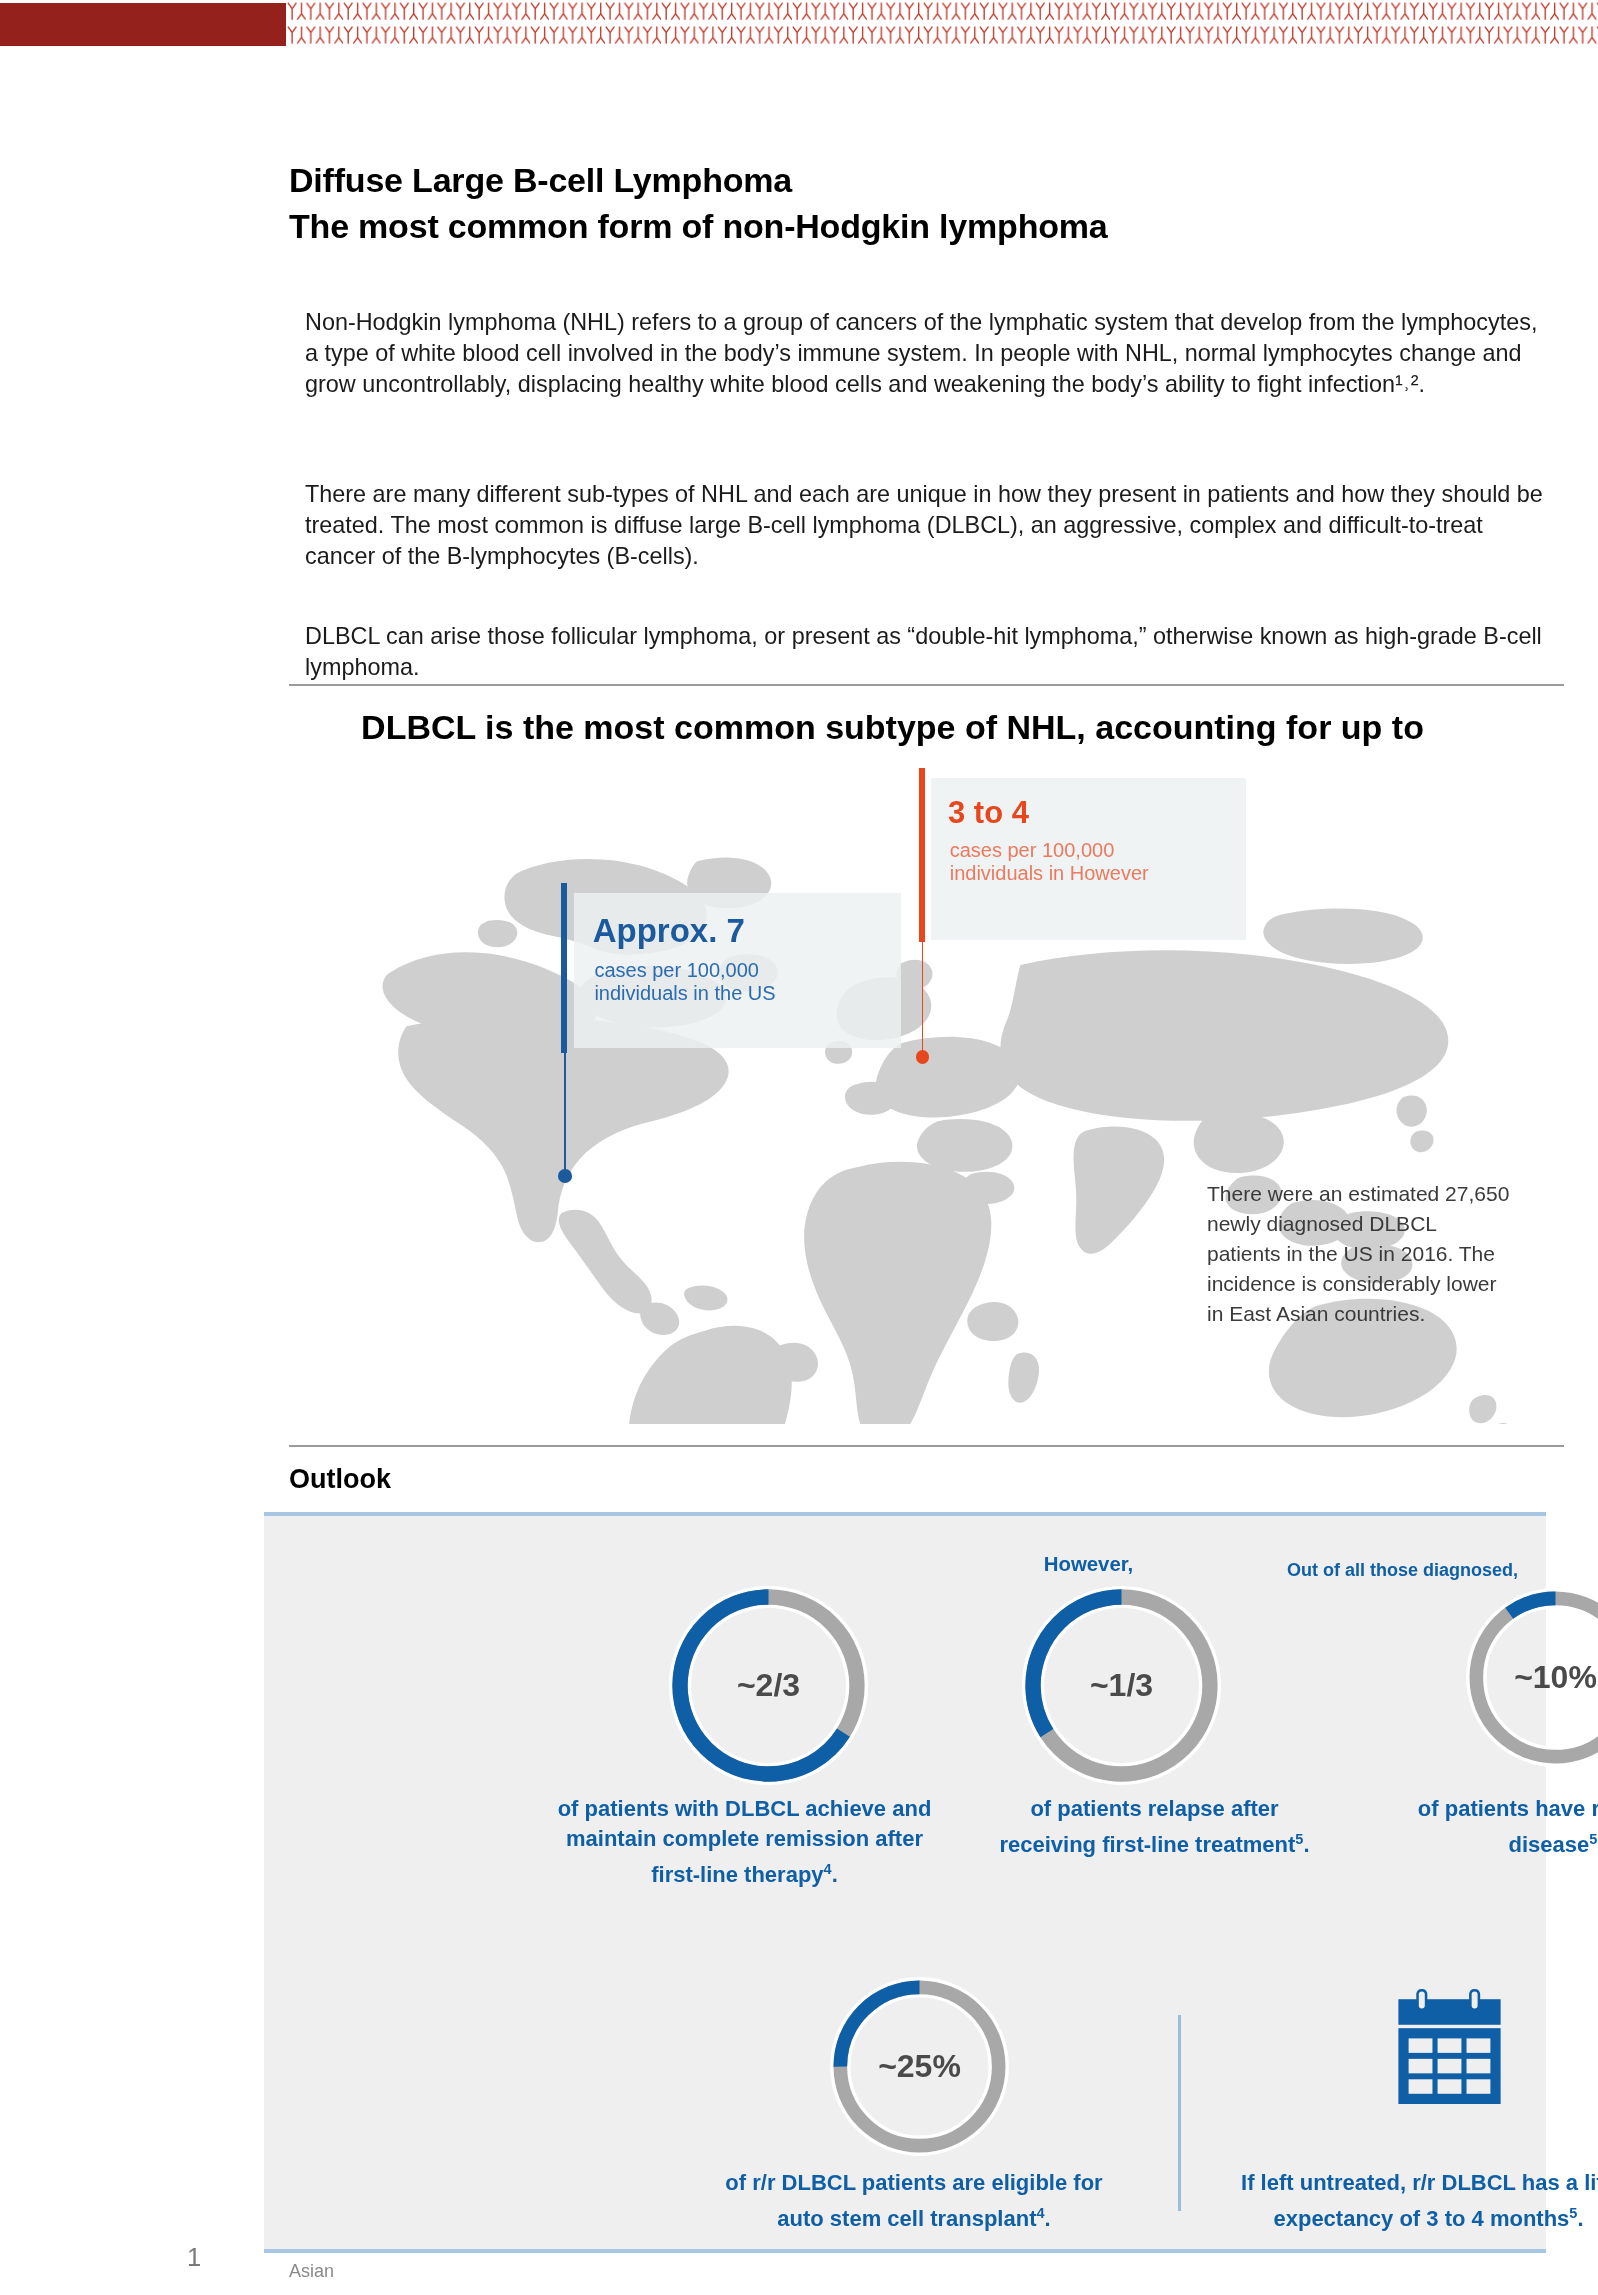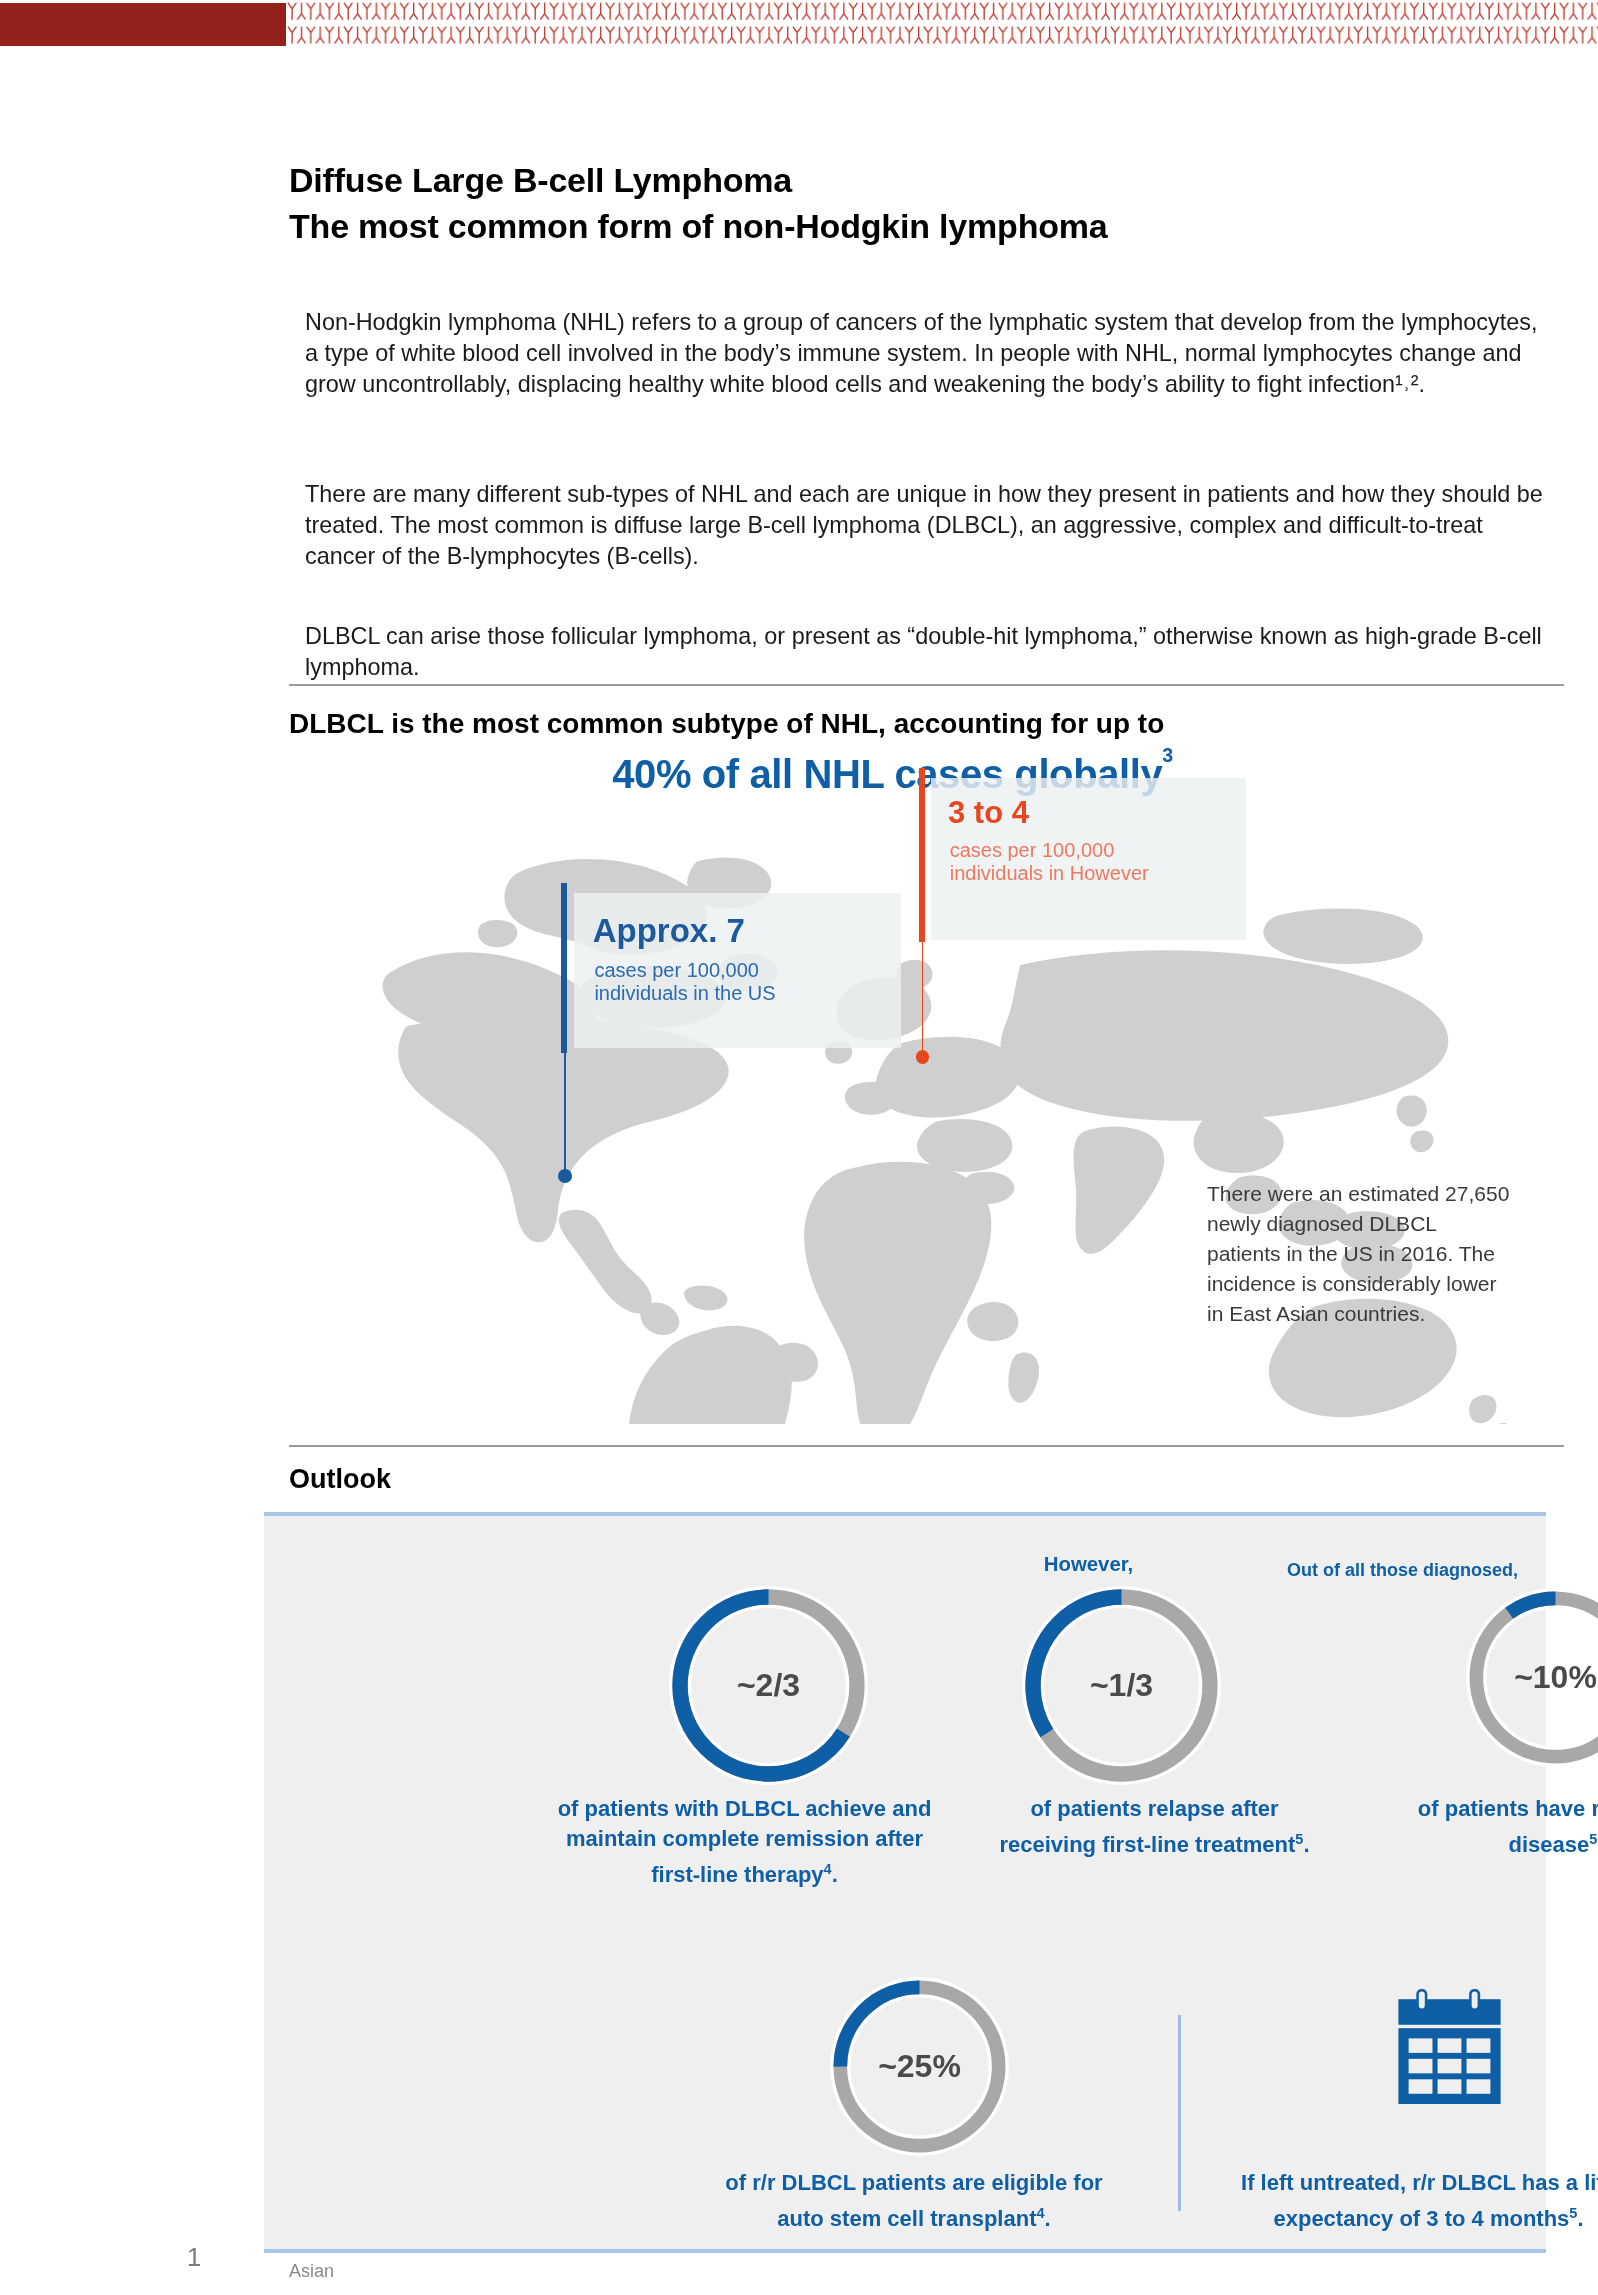--- a/index.html
+++ b/index.html
@@ -33,22 +33,22 @@
   }
   #para1{top:291px;}
   #para2{top:463px;}
   #para3{top:605px;}
 
   .rule{position:absolute;background:#9a9a9a;height:1.7px;}
   #rule-top{left:0px;top:684px;width:1275px;}
   #rule-bot{left:0px;top:1445px;width:1275px;}
 
   .stat-line1{
-    position:absolute;left:0;top:708px;width:1207px;text-align:left;
-    font-size:28px;font-weight:bold;color:#000;
+    position:absolute;left:0;top:708px;width:1207px;text-align:center;
+    font-size:34px;font-weight:bold;color:#000;
   }
   .stat-line2{
     position:absolute;left:0;top:752px;width:1207px;text-align:center;
     font-size:40px;font-weight:bold;color:#0F5FA6;letter-spacing:-0.4px;
   }
   .stat-line2 sup{font-size:19.6px;top:-12px;position:relative;}
 
   
   .mapwrap{position:absolute;left:17px;top:829px;width:1250px;height:595px;}
   .mapwrap svg.worldmap{position:absolute;left:0;top:0;}
@@ -155,23 +155,20 @@
     <span class="l2">The most common form of non-Hodgkin lymphoma</span>
   </h1>
 
   <p class="para" id="para1">Non-Hodgkin lymphoma (NHL) refers to a group of cancers of the lymphatic system that develop from the lymphocytes, a type of white blood cell involved in the body’s immune system. In people with NHL, normal lymphocytes change and grow uncontrollably, displacing healthy white blood cells and weakening the body’s ability to fight infection¹˒².</p>
   <p class="para" id="para2">There are many different sub-types of NHL and each are unique in how they present in patients and how they should be treated. The most common is diffuse large B-cell lymphoma (DLBCL), an aggressive, complex and difficult-to-treat cancer of the B-lymphocytes (B-cells).</p>
   <p class="para" id="para3">DLBCL can arise those follicular lymphoma, or present as “double-hit lymphoma,” otherwise known as high-grade B-cell lymphoma.</p>
 
   <div class="rule" id="rule-top"></div>
 
   <div class="stat-line1">DLBCL is the most common subtype of NHL, accounting for up to</div>
-  <div class="stat-line2">
-    <span>40% of all NHL cases globally</span><sup>3</sup>
-  </div>
 
   <div class="mapwrap">
     <svg class="worldmap" width="1250" height="595" viewBox="0 0 1470 700" xmlns="http://www.w3.org/2000/svg">
       <g fill="#CFCFCF">
 
         <path d="M248,52 C272,40 310,33 348,36 C392,39 424,52 446,66 C468,80 476,98 468,114 C458,134 432,142 404,146 C380,150 356,148 338,140 C320,132 300,128 282,124 C256,118 238,106 234,88 C231,74 236,60 248,52 Z"></path>
         <path d="M460,38 C492,30 520,33 536,45 C552,57 550,74 534,84 C518,94 492,96 472,90 C452,84 444,68 450,54 C453,46 456,41 460,38 Z"></path>
         <path d="M214,108 C236,104 250,112 248,124 C246,136 230,142 216,138 C202,134 198,120 206,112 Z"></path>
 
         <path d="M100,168 C128,150 168,142 208,146 C248,150 280,162 306,176 C332,190 346,206 340,222 C334,240 310,248 284,252 C258,256 232,254 210,248 C186,242 160,238 138,230 C112,220 92,204 90,188 C89,178 93,172 100,168 Z"></path>

